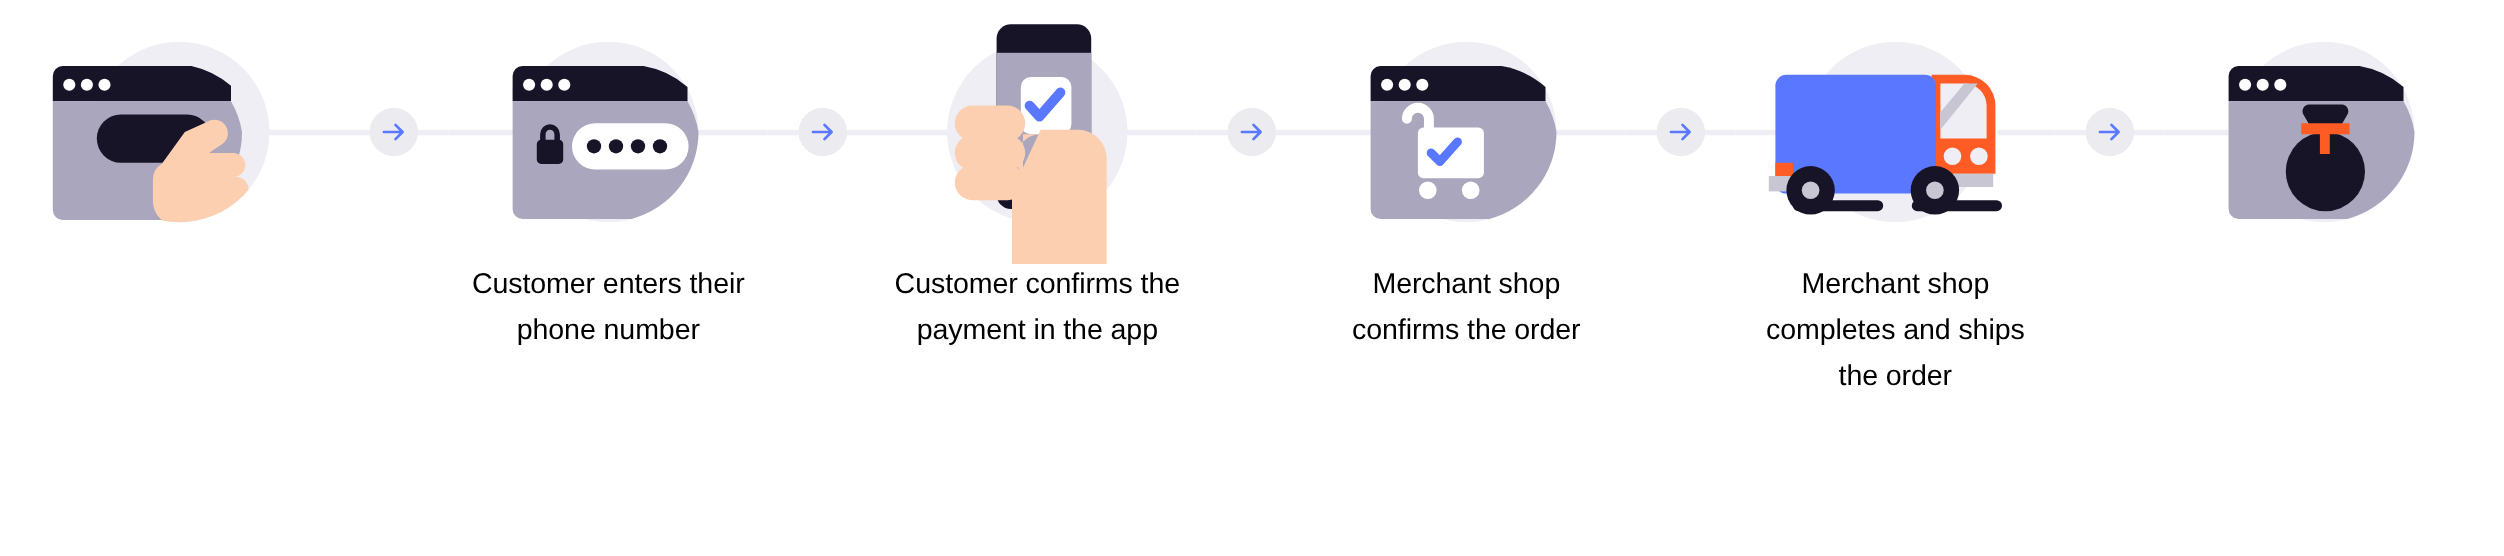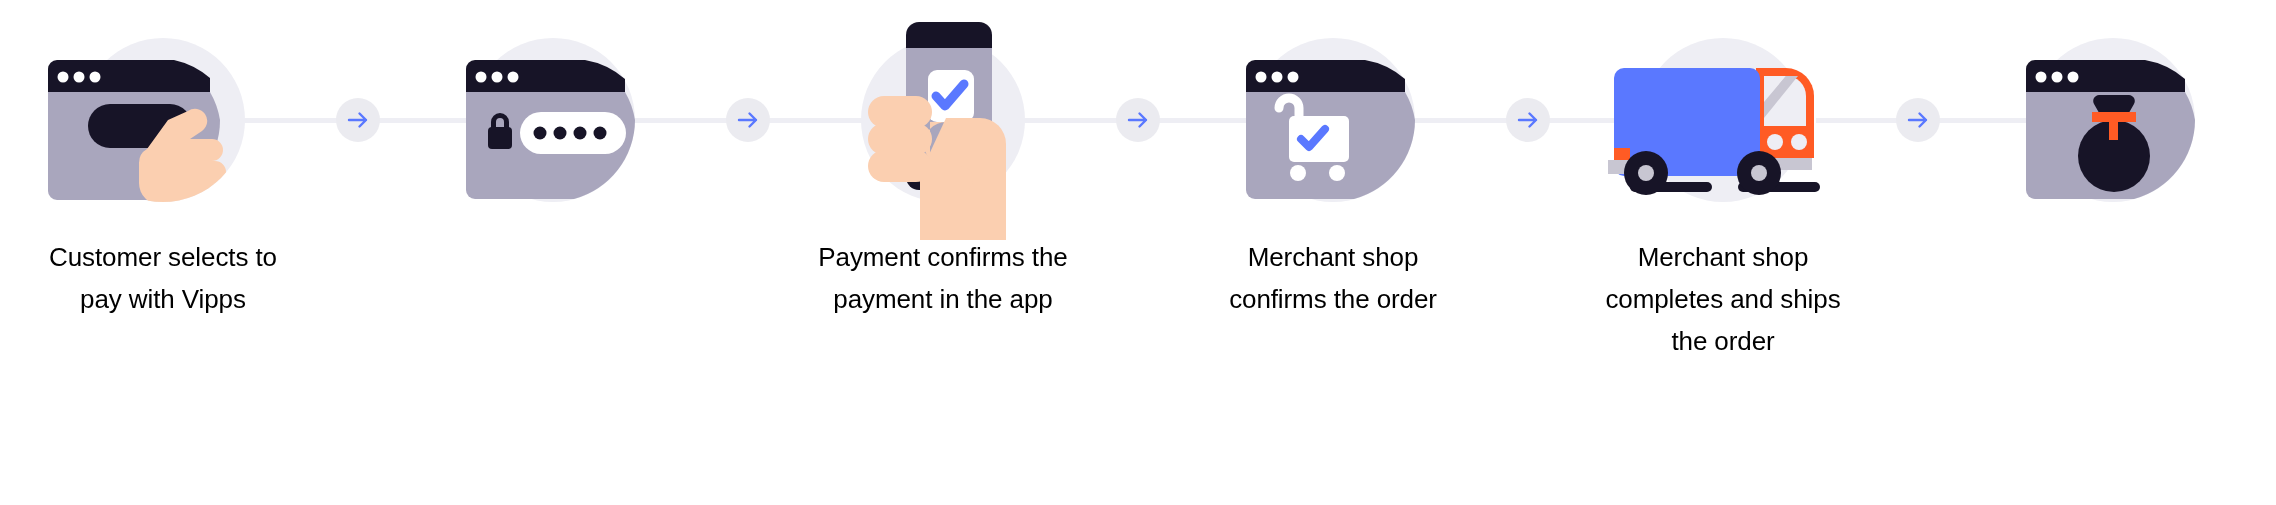--- a/index.html
+++ b/index.html
@@ -93,22 +93,20 @@
             <circle cx="45" cy="77" r="5.5" fill="#ffffff"></circle>
             <circle cx="61" cy="77" r="5.5" fill="#ffffff"></circle>
             <circle cx="77" cy="77" r="5.5" fill="#ffffff"></circle>
             <rect x="70" y="104" width="104" height="44" rx="22" fill="#171427"></rect>
             <g clip-path="url(#c1)">
               <path d="M150 120 l20 -9 a12 12 0 0 1 14 20 l-12 8 h22 a11 11 0 0 1 0 22 h3 a11 11 0 0 1 0 22 h-2 a11 11 0 0 1 0 22 h-52 a22 22 0 0 1 -22 -22 v-20 a16 16 0 0 1 8 -14 z" fill="#fbcfb0"></path>
             </g>
           </g>
         </svg>
       </div>
-      <div class="caption">Customer selects to
-pay with Vipps</div>
     </div>
 
     <div class="conn">
       <div class="line"></div>
       <div class="bubble">
         <svg width="22" height="22" viewBox="0 0 22 22">
           <path d="M2 11 H19 M12.5 4.5 L19 11 L12.5 17.5" fill="none" stroke="#5a78ff" stroke-width="2.4" stroke-linecap="round" stroke-linejoin="round"></path>
         </svg>
       </div>
     </div>
@@ -133,20 +131,22 @@
           </g>
           <g clip-path="url(#c2)">
             <rect x="112" y="112" width="106" height="42" rx="21" fill="#ffffff"></rect>
             <circle cx="132" cy="133" r="6.5" fill="#171427"></circle>
             <circle cx="152" cy="133" r="6.5" fill="#171427"></circle>
             <circle cx="172" cy="133" r="6.5" fill="#171427"></circle>
             <circle cx="192" cy="133" r="6.5" fill="#171427"></circle>
           </g>
         </svg>
       </div>
+      <div class="caption">Customer enters their
+phone number</div>
     </div>
 
     <div class="conn">
       <div class="line"></div>
       <div class="bubble">
         <svg width="22" height="22" viewBox="0 0 22 22">
           <path d="M2 11 H19 M12.5 4.5 L19 11 L12.5 17.5" fill="none" stroke="#5a78ff" stroke-width="2.4" stroke-linecap="round" stroke-linejoin="round"></path>
         </svg>
       </div>
     </div>
@@ -168,21 +168,21 @@
             <path d="M138 96 l9 10 l19 -22" fill="none" stroke="#5a78ff" stroke-width="9" stroke-linecap="round" stroke-linejoin="round"></path>
 
             <path d="M148 118 h34 a26 26 0 0 1 26 26 v96 h-86 v-66 z" fill="#fbcfb0"></path>
             <rect x="70" y="96" width="64" height="32" rx="16" fill="#fbcfb0"></rect>
             <rect x="70" y="123" width="64" height="32" rx="16" fill="#fbcfb0"></rect>
             <rect x="70" y="150" width="64" height="32" rx="16" fill="#fbcfb0"></rect>
             <path d="M148 122 a22 22 0 0 0 0 44 h14 a13 13 0 0 1 0 26 h-30 v-70 z" fill="#fbcfb0"></path>
           </g>
         </svg>
       </div>
-      <div class="caption">Payment confirms the
+      <div class="caption">Customer confirms the
 payment in the app</div>
     </div>
 
     <div class="conn">
       <div class="line"></div>
       <div class="bubble">
         <svg width="22" height="22" viewBox="0 0 22 22">
           <path d="M2 11 H19 M12.5 4.5 L19 11 L12.5 17.5" fill="none" stroke="#5a78ff" stroke-width="2.4" stroke-linecap="round" stroke-linejoin="round"></path>
         </svg>
       </div>

